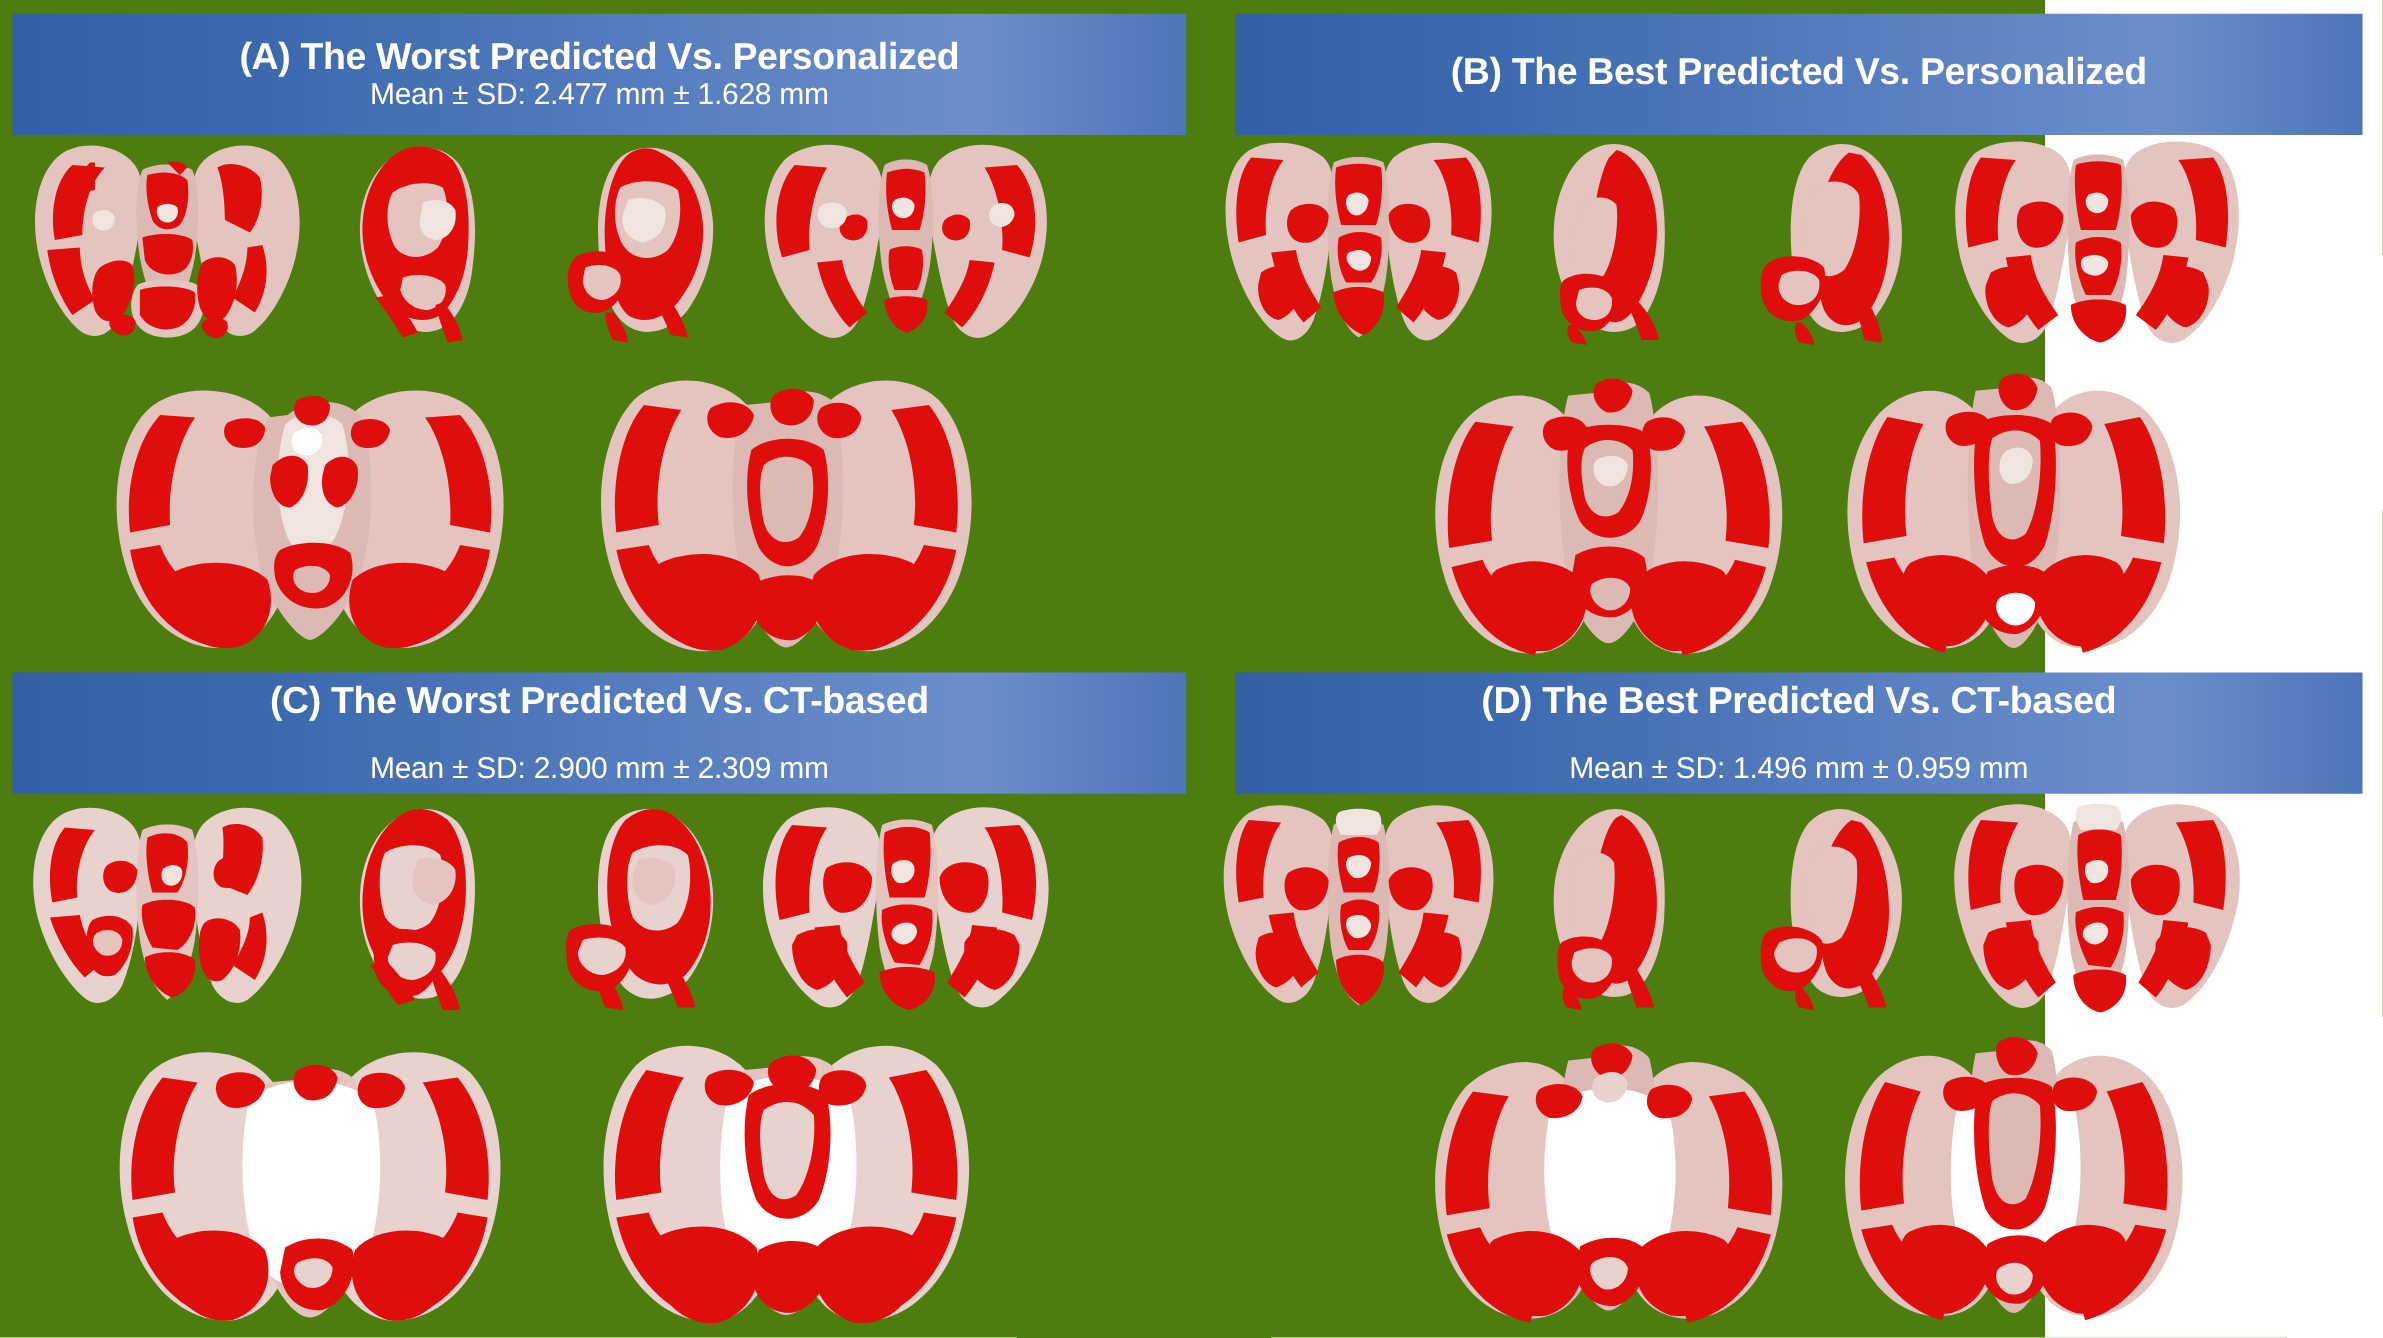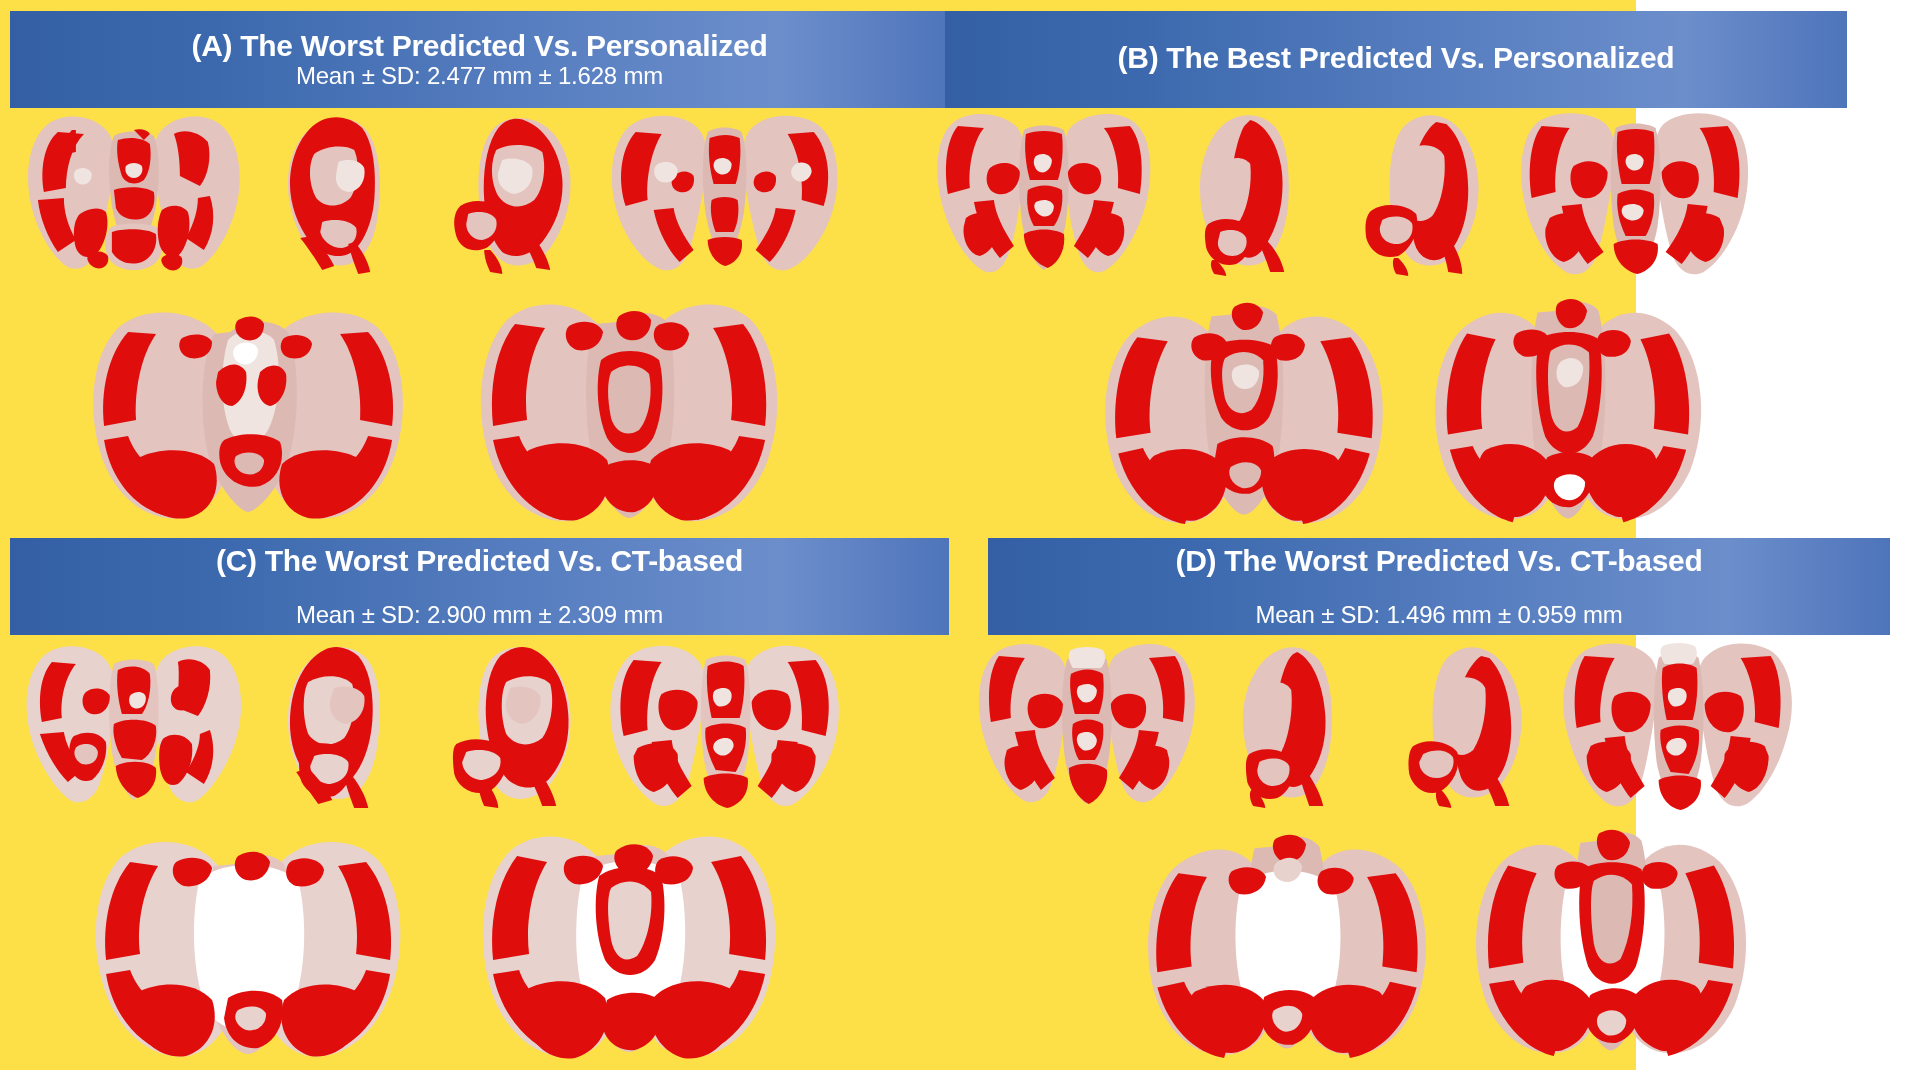--- a/index.html
+++ b/index.html
@@ -5,25 +5,25 @@
   * { box-sizing: border-box; margin: 0; padding: 0; }
   html, body {
     width: 1906px; height: 1070px;
     background: #ffffff;
     font-family: "Liberation Sans", sans-serif;
     overflow: hidden;
   }
   .figure {
     position: relative;
     width: 1636px; height: 1070px;
-    background: #fde047;
+    background: #4d7c0f;
   }
   .panel { position: absolute; }
   .panel-a { left: 0;    top: 0;   width: 953px; height: 535px; }
-  .panel-b { left: 910px; top: 0;   width: 953px; height: 535px; }
+  .panel-b { left: 953px; top: 0;   width: 953px; height: 535px; }
   .panel-c { left: 0;    top: 535px; width: 953px; height: 535px; }
   .panel-d { left: 953px; top: 535px; width: 953px; height: 535px; }
 
   
   .panel-header {
     position: absolute;
     left: 10px; right: 4px;
     top: 11px;
     height: 97px;
     background: linear-gradient(90deg, #345fa5 0%, #3c69ae 22%, #5c82c3 62%, #6c8ecb 82%, #4e74ba 100%);
@@ -489,21 +489,21 @@
             </g>
           </svg>
         </div>
       </div>
 
     </div>
   </div>
 
   <div class="panel panel-d">
     <div class="panel-header">
-      <div class="hdr-title">(D) The Worst Predicted Vs. CT-based</div>
+      <div class="hdr-title">(D) The Best Predicted Vs. CT-based</div>
       <div class="hdr-stats">Mean ± SD: 1.496 mm ±  0.959 mm</div>
     </div>
     <div class="render-area">
 
       <div class="bone-row row-top">
         <div class="bone-view v0">
           <svg viewBox="0 0 240 168" preserveAspectRatio="xMidYMid meet">
             <g>
               <path d="M30 10 C12 24 8 60 16 92 C24 122 40 148 56 158 C66 164 78 158 84 144 C92 122 96 94 98 72 C102 46 102 24 92 14 C76 0 46 -2 30 10 Z" fill="#e3c4bf"></path>
               <path d="M210 10 C228 24 232 60 224 92 C216 122 200 148 184 158 C174 164 162 158 156 144 C148 122 144 94 142 72 C138 46 138 24 148 14 C164 0 194 -2 210 10 Z" fill="#e3c4bf"></path>

